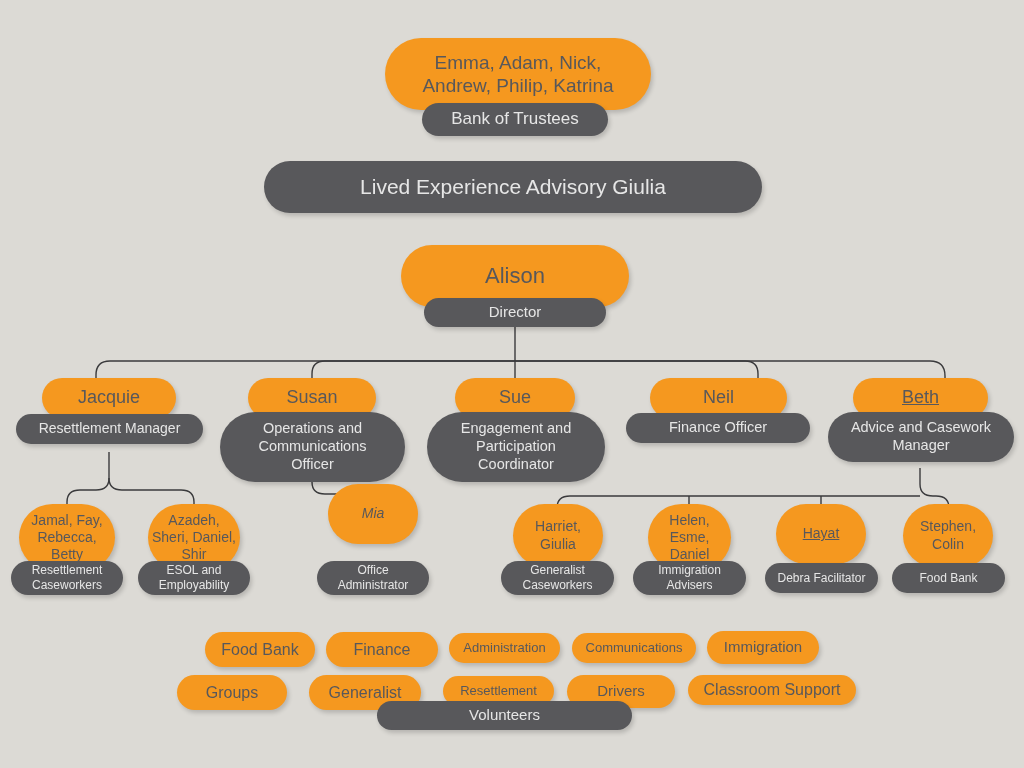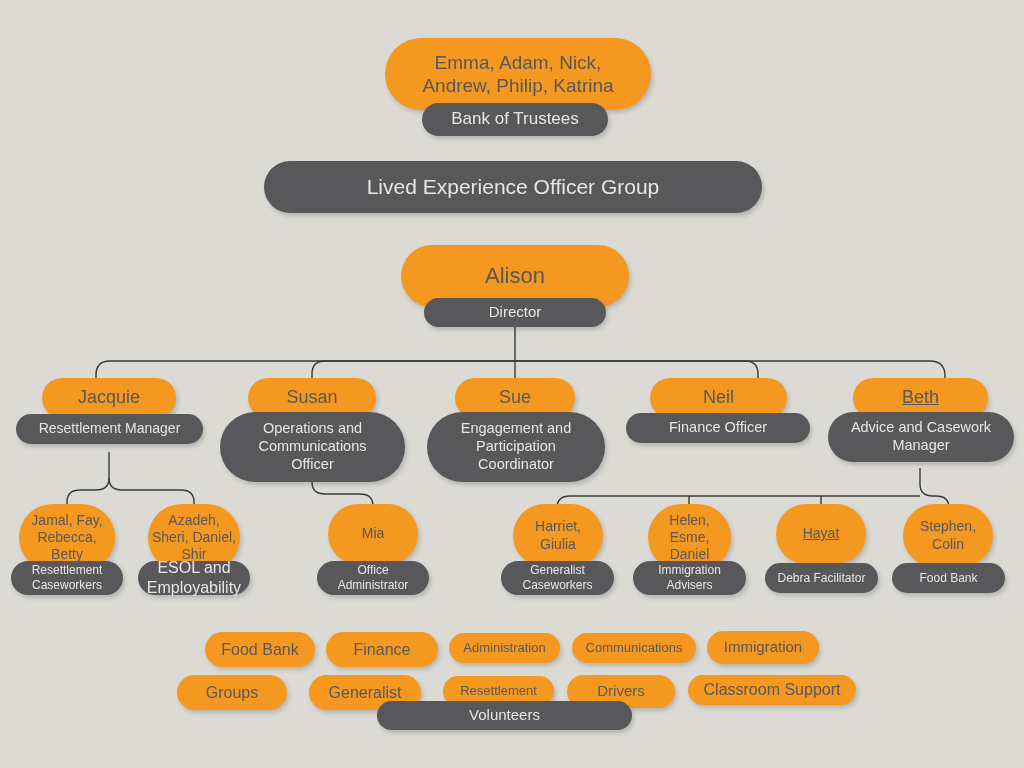--- a/index.html
+++ b/index.html
@@ -91,21 +91,21 @@
     <line x1="821" y1="496" x2="821" y2="512"></line>
   </svg>
 
   <div class="node">
     <div class="pill person shadow" style="left:385px; top:38px; width:266px; height:72px; font-size:19px;">Emma, Adam, Nick,
 Andrew, Philip, Katrina</div>
     <div class="pill role shadow" style="left:422px; top:103px; width:186px; height:33px; font-size:17px;">Bank of Trustees</div>
   </div>
 
   <div class="node">
-    <div class="pill role shadow" style="left:264px; top:161px; width:498px; height:52px; font-size:21px;">Lived Experience Officer Group</div>
+    <div class="pill role shadow" style="left:264px; top:161px; width:498px; height:52px; font-size:21px;">Lived Experience Advisory Giulia</div>
   </div>
 
   <div class="node">
     <div class="pill person shadow" style="left:401px; top:245px; width:228px; height:62px; font-size:22px;">Alison</div>
     <div class="pill role shadow" style="left:424px; top:298px; width:182px; height:29px; font-size:15px;">Director</div>
   </div>
 
   <div class="node">
     <div class="pill person shadow" style="left:42px; top:378px; width:134px; height:40px; font-size:18px;">Jacquie</div>
     <div class="pill role shadow" style="left:16px; top:414px; width:187px; height:30px; font-size:14px;">Resettlement Manager</div>
@@ -141,26 +141,26 @@
 Rebecca,
 Betty</div>
     <div class="pill role shadow" style="left:11px; top:561px; width:112px; height:34px; font-size:12px;">Resettlement
 Caseworkers</div>
   </div>
 
   <div class="node">
     <div class="pill person shadow" style="left:148px; top:504px; width:92px; height:67px; font-size:14px;">Azadeh,
 Sheri, Daniel,
 Shir</div>
-    <div class="pill role shadow" style="left:138px; top:561px; width:112px; height:34px; font-size:16px;">ESOL and
+    <div class="pill role shadow" style="left:138px; top:561px; width:112px; height:34px; font-size:12px;">ESOL and
 Employability</div>
   </div>
 
   <div class="node">
-    <div class="pill person shadow" style="left:328px; top:504px; width:90px; height:60px; font-size:14px;">Mia</div>
+    <div class="pill person shadow" style="left:328px; top:484px; width:90px; height:60px; font-size:14px;font-style:italic;">Mia</div>
     <div class="pill role shadow" style="left:317px; top:561px; width:112px; height:34px; font-size:12px;">Office
 Administrator</div>
   </div>
 
   <div class="node">
     <div class="pill person shadow" style="left:513px; top:504px; width:90px; height:63px; font-size:14px;">Harriet,
 Giulia</div>
     <div class="pill role shadow" style="left:501px; top:561px; width:113px; height:34px; font-size:12px;">Generalist
 Caseworkers</div>
   </div>

